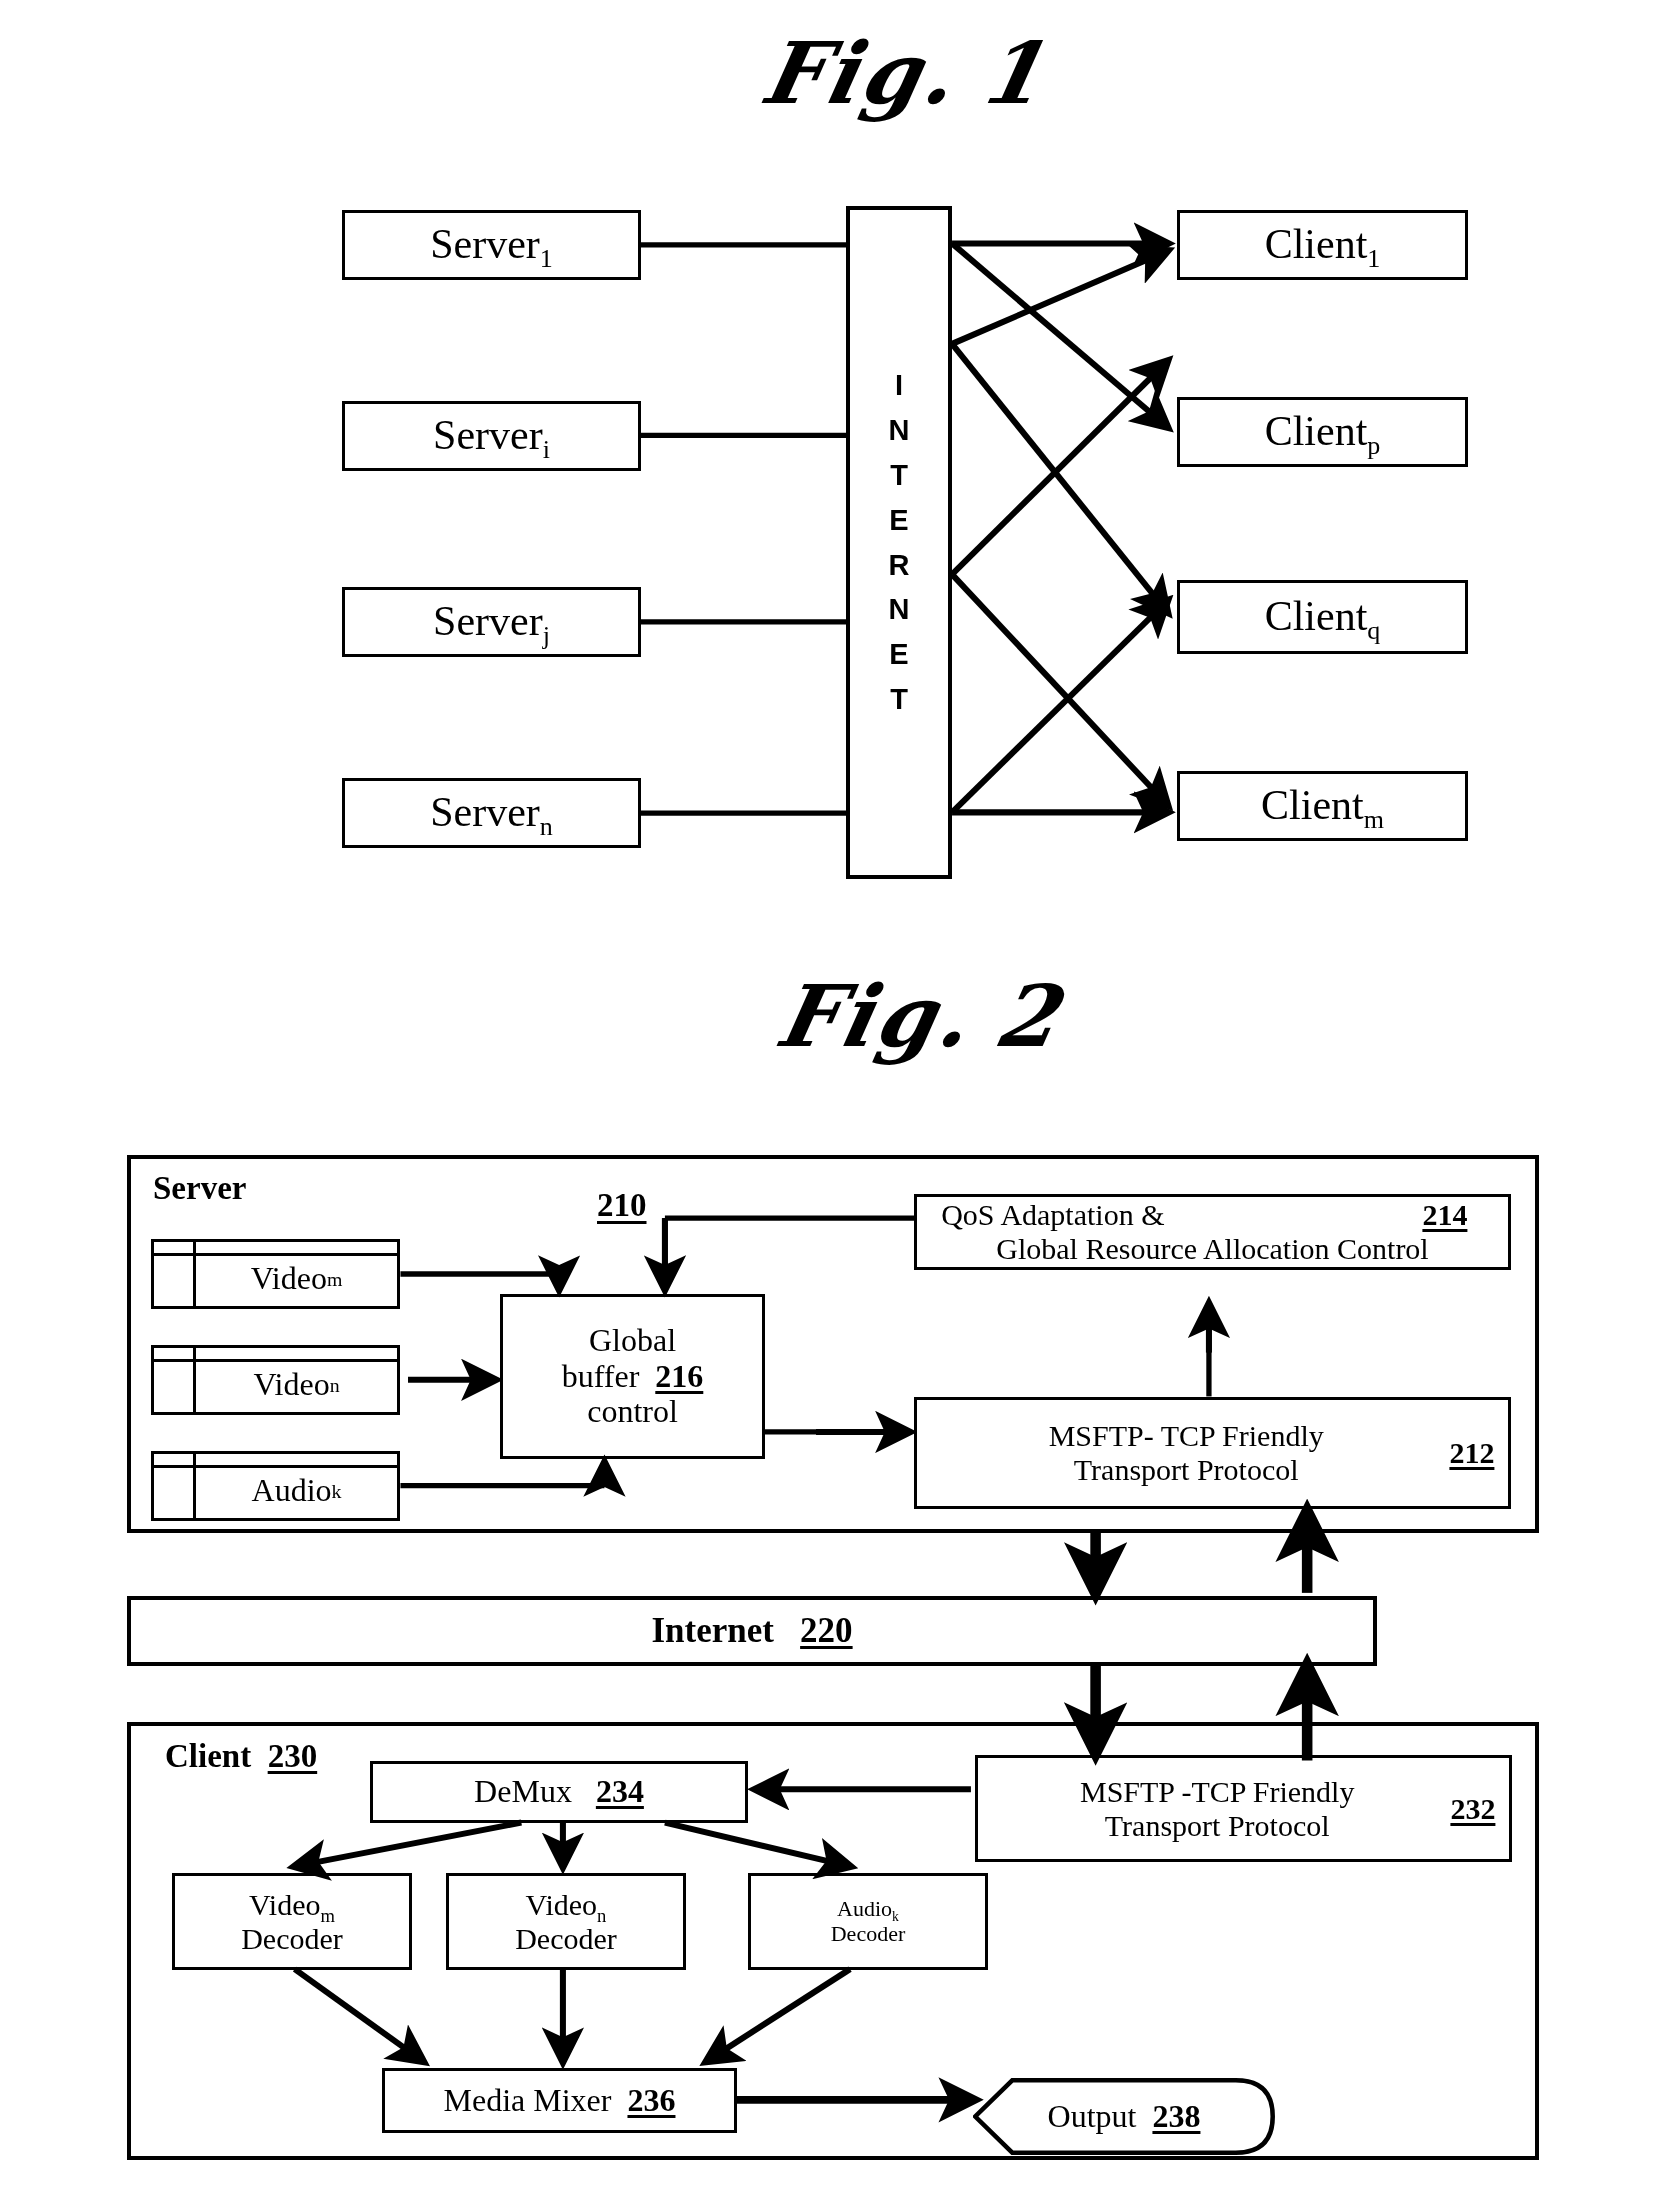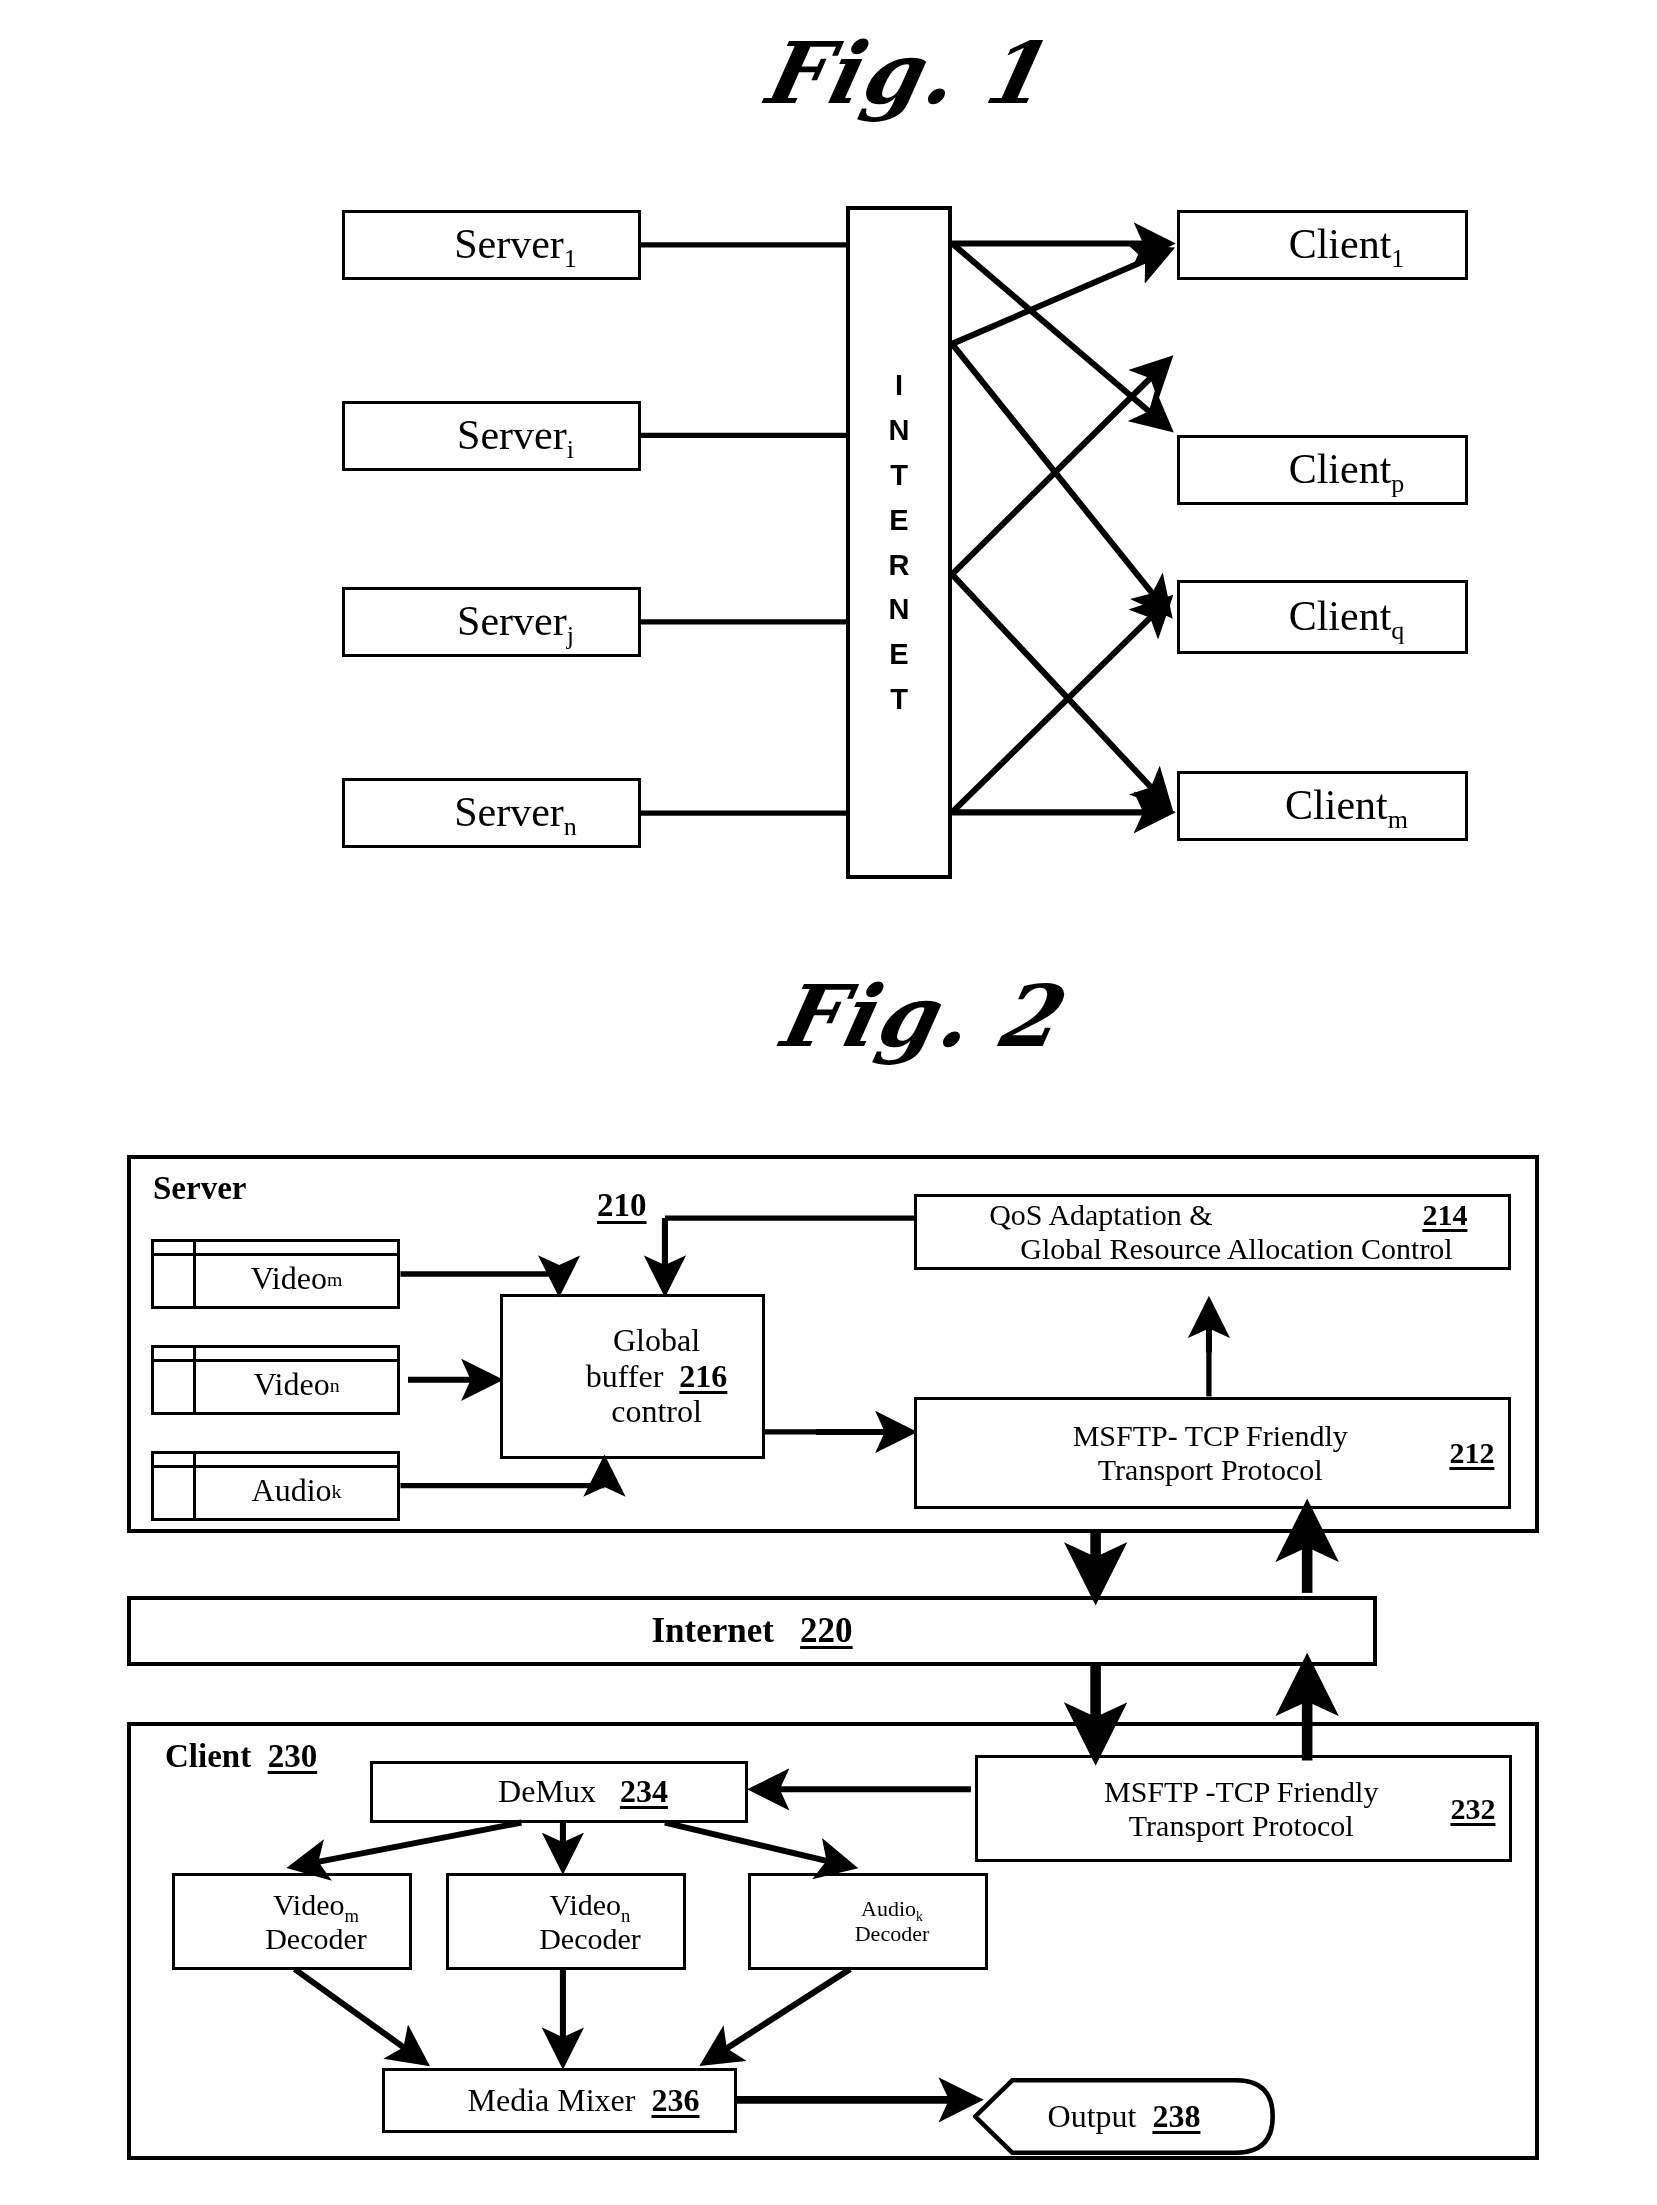--- a/index.html
+++ b/index.html
@@ -12,21 +12,20 @@
     font-style:italic;font-weight:bold;font-size:85px;
     letter-spacing:1.5px;
     transform:skewX(-14deg);
     white-space:nowrap;
   }
   
   .box{
     position:absolute;box-sizing:border-box;border:3.8px solid #000;background:#fff;
     display:flex;align-items:center;justify-content:center;text-align:center;
     line-height:1.12;
-    padding-left:48px;
   }
   .serif{font-family:"Liberation Serif", serif;}
   .sub{font-size:.62em;vertical-align:sub;line-height:0;}
   
   .f1box{font-size:42px;}
   .inet{
     position:absolute;box-sizing:border-box;border:4.5px solid #000;background:#fff;
     display:flex;flex-direction:column;align-items:center;justify-content:center;
     font-family:"Liberation Sans", sans-serif;font-size:29px;font-weight:bold;
     letter-spacing:0px;line-height:1.55;
@@ -75,21 +74,21 @@
   <span>E</span>
   <span>R</span>
   <span>N</span>
   <span>E</span>
   <span>T</span>
 </div>
 
 <div class="box f1box serif" style="left:1177px;top:210px;width:291px;height:70px;">
   <span><span>Client</span><span class="sub">1</span></span>
 </div>
-<div class="box f1box serif" style="left:1177px;top:397px;width:291px;height:70px;margin-top:38px;">
+<div class="box f1box serif" style="left:1177px;top:397px;width:291px;height:70px;">
   <span><span>Client</span><span class="sub">p</span></span>
 </div>
 <div class="box f1box serif" style="left:1177px;top:580px;width:291px;height:74px;">
   <span><span>Client</span><span class="sub">q</span></span>
 </div>
 <div class="box f1box serif" style="left:1177px;top:771px;width:291px;height:70px;">
   <span><span>Client</span><span class="sub">m</span></span>
 </div>
 
 <div class="fig-title" style="left:786px;top:966px;">Fig. 2</div>

